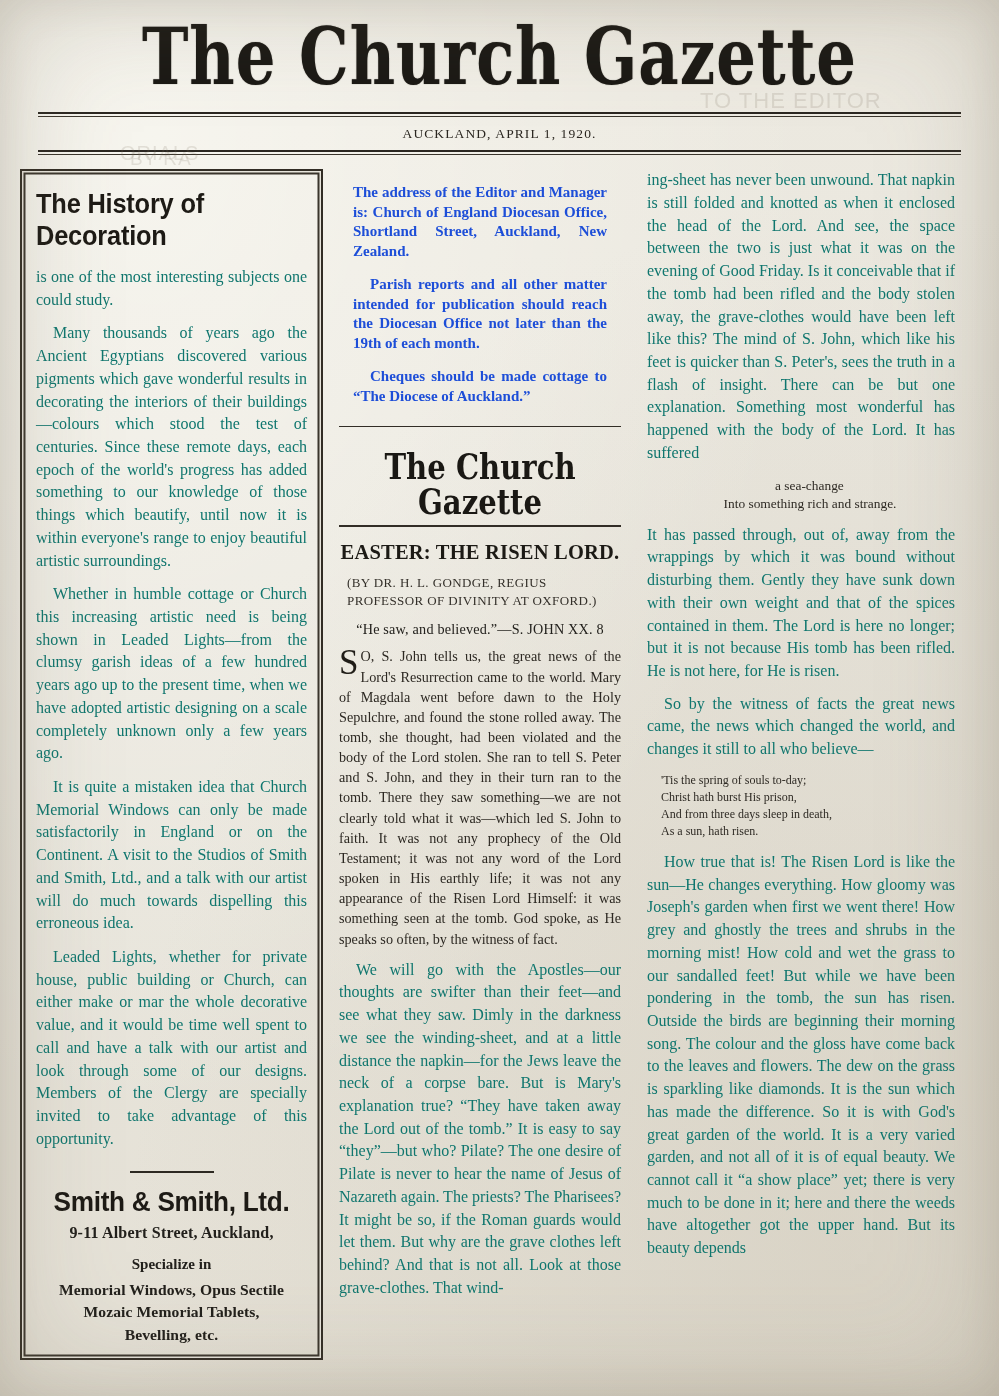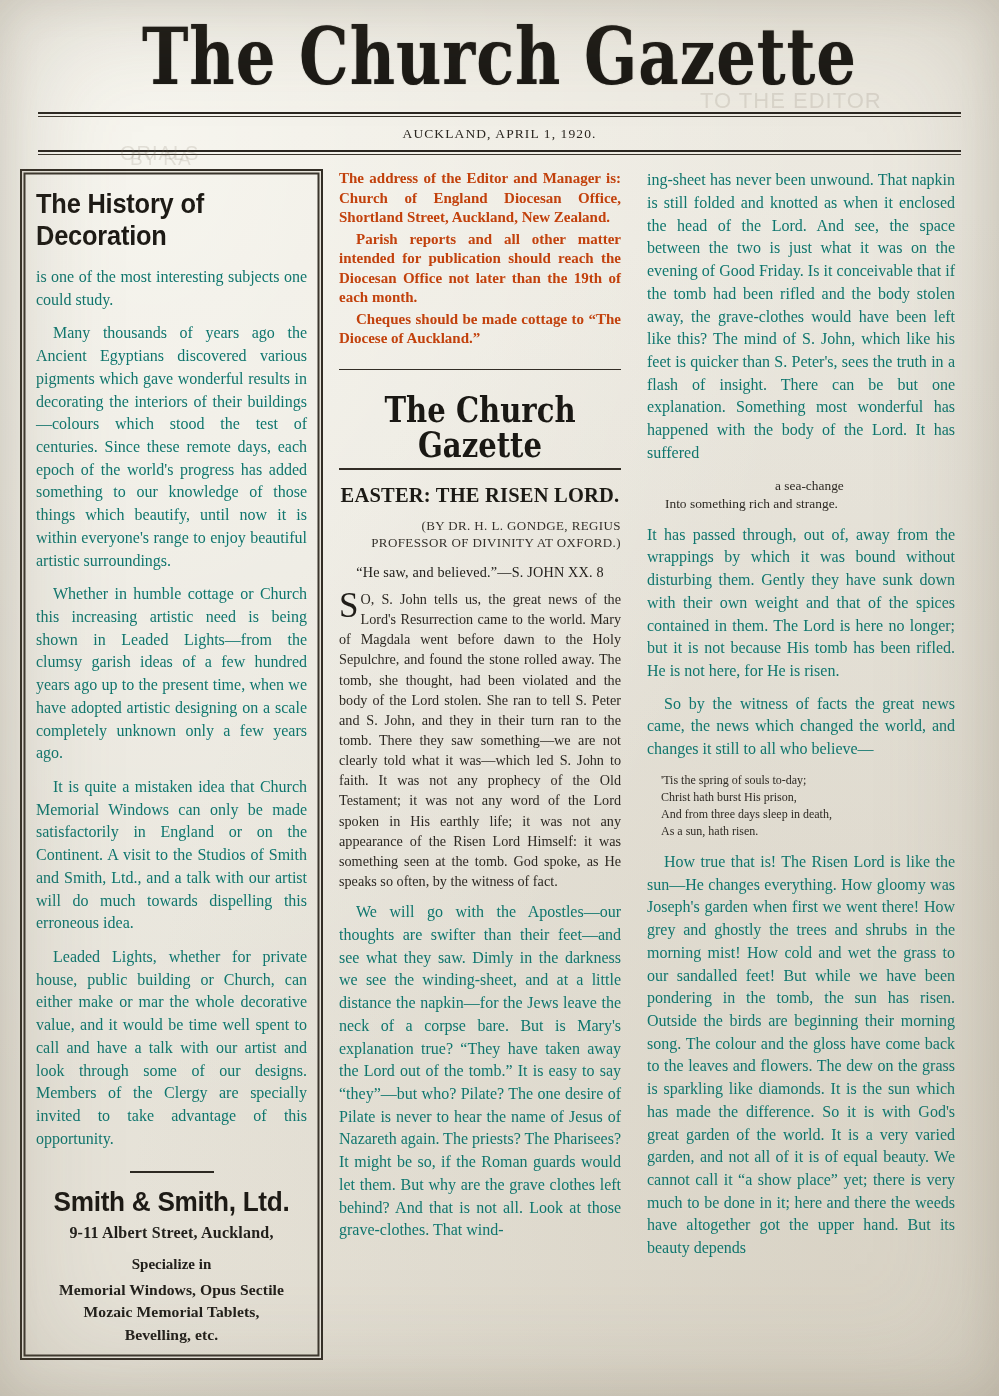--- a/index.html
+++ b/index.html
@@ -134,22 +134,22 @@
     letter-spacing:.1px;
   }
 
   
   .notice{
     font-family:"Liberation Serif",serif;
     font-weight:700;
     font-size:15px;
     line-height:1.3;
     text-align:justify;
-    margin:0;
-    color:#c2410c;
+    margin:14px;
+    color:#1d4ed8;
   }
   .notice + .notice{text-indent:17px;margin-top:2px;}
 
   .mini-mast{
     font-family:"DejaVu Serif",serif;
     font-weight:700;
     font-size:30px;
     text-align:center;
     line-height:1;
     margin:22px 0 0 0;
@@ -172,21 +172,21 @@
     font-weight:700;
     font-size:20.5px;
     text-align:center;
     letter-spacing:.2px;
     margin:14px 0 10px 0;
     color:#1c1a15;
   }
   .byline{
     font-size:13px;
     letter-spacing:.4px;
-    text-align:right;
+    text-align:left;
     line-height:1.35;
     margin:0 0 12px 8px;
     color:#34302a;
   }
   .scripture{
     font-size:14.2px;
     text-align:center;
     margin:0 0 8px 0;
     letter-spacing:.2px;
   }
@@ -208,21 +208,21 @@
     color:#201d18;
   }
 
   
   .verse{
     font-size:13.4px;
     line-height:1.38;
     margin:12px 0 10px 0;
     color:#2e2a24;
   }
-  .verse .v-ind{padding-left:18px;}
+  .verse .v-ind{padding-left:18px;text-align:center;}
   .verse .v-hang{padding-left:128px;}
   .verse2{
     font-size:12px;
     line-height:1.42;
     margin:11px 0 11px 14px;
     color:#2e2a24;
   }
 
   
   .ghost{

